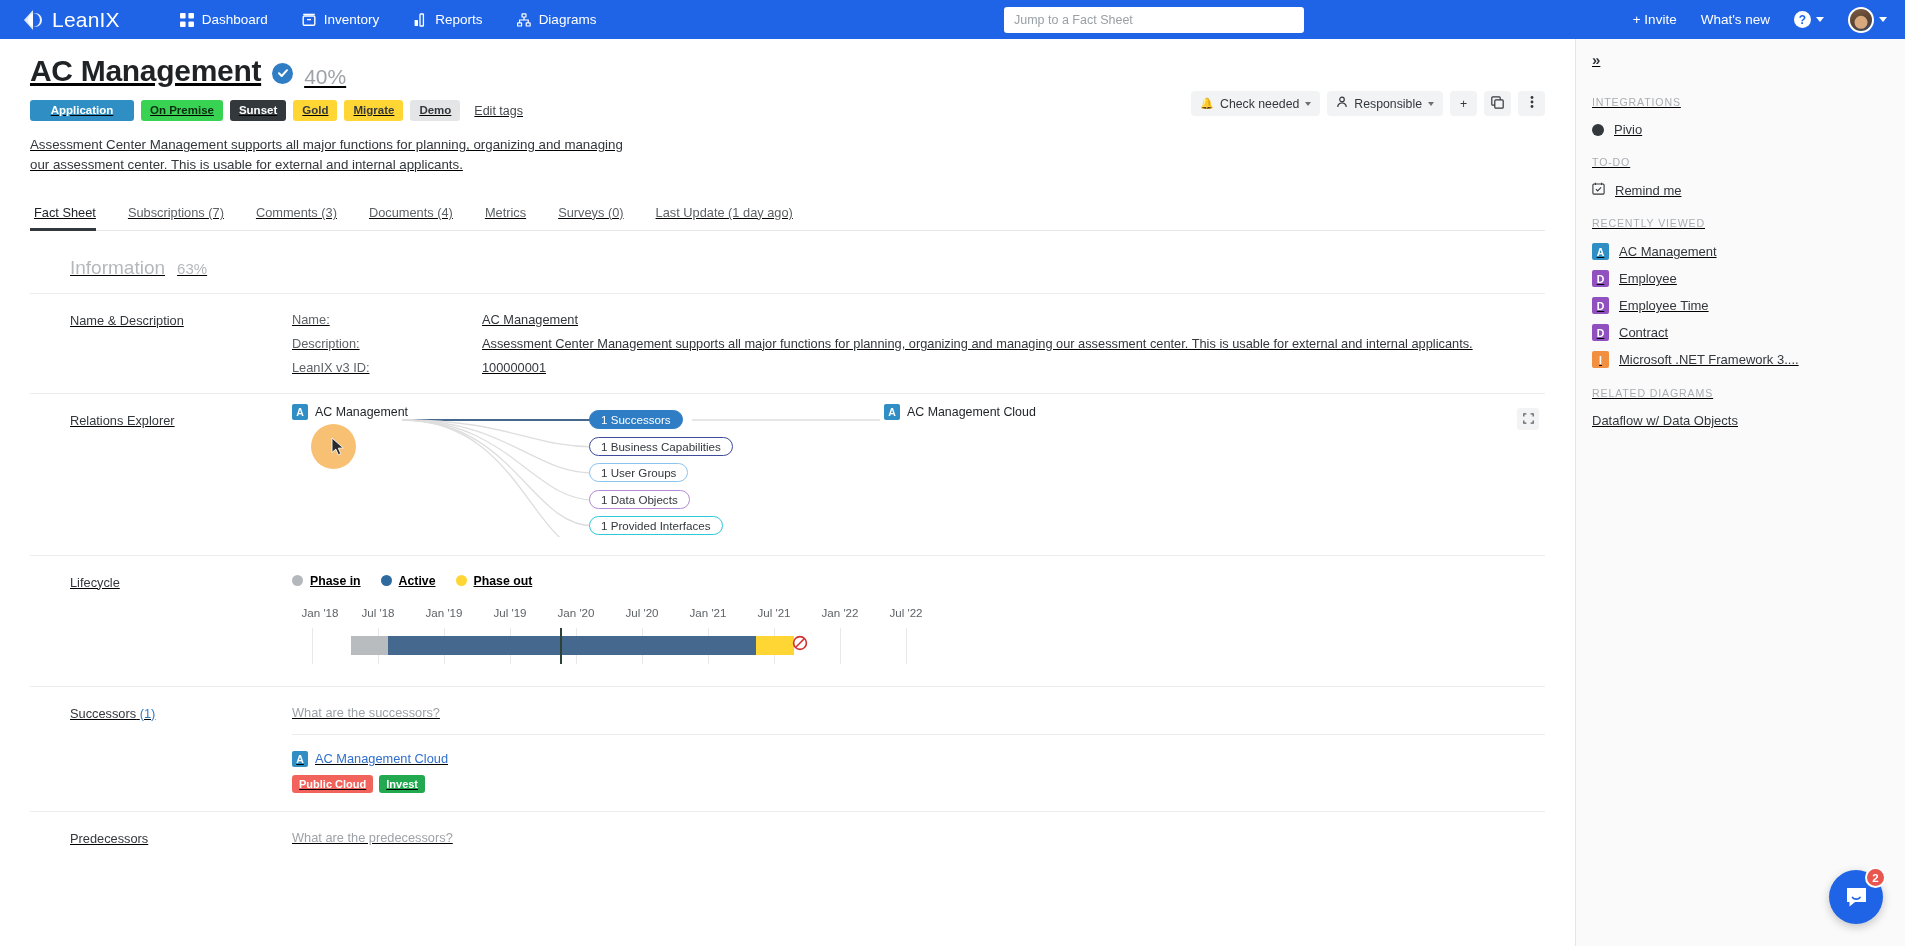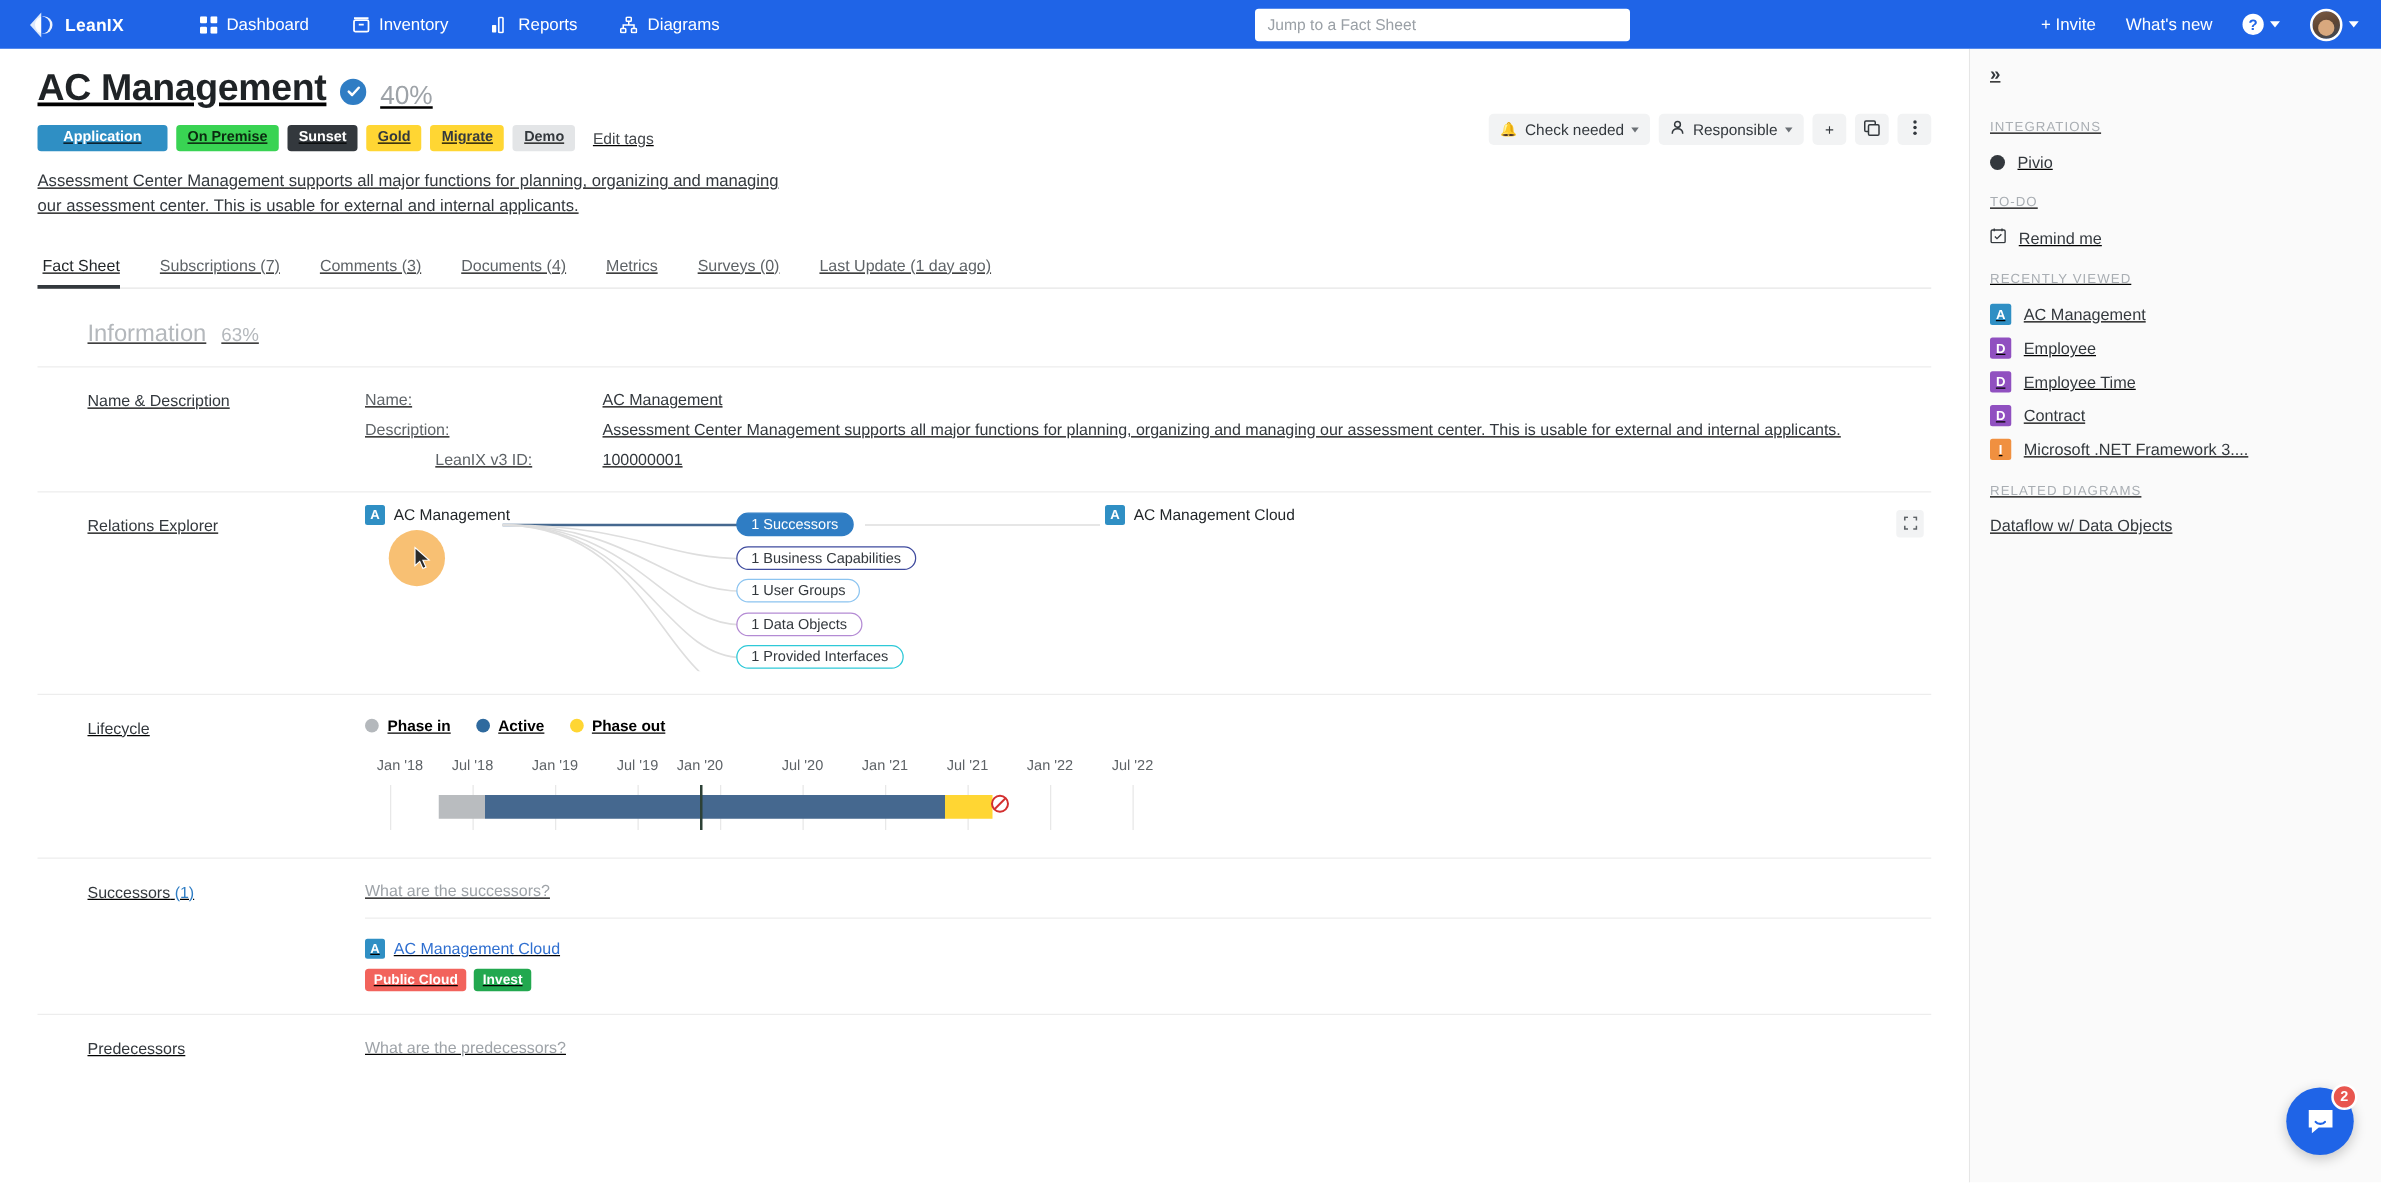--- a/index.html
+++ b/index.html
@@ -16,21 +16,21 @@
     height: 39px;
     background: #1f64e7;
     display: flex;
     align-items: center;
     padding: 0 14px 0 22px;
     position: relative;
     z-index: 50;
   }
   .brand { display: flex; align-items: center; gap: 8px; margin-right: 58px; }
   .brand-logo { width: 22px; height: 22px; position: relative; }
-  .brand-name { color: #fff; font-size: 14px; font-weight: bold; letter-spacing: .2px; }
+  .brand-name { color: #fff; font-size: 21px; font-weight: normal; letter-spacing: .2px; }
 
   .nav-items { display: flex; align-items: center; gap: 30px; }
   .nav-item {
     display: flex; align-items: center; gap: 7px;
     color: #ffffff; font-size: 13.5px; cursor: pointer;
     padding: 6px 2px;
   }
   .nav-icon { width: 15px; height: 15px; display: inline-flex; align-items: center; justify-content: center; }
   .nav-icon svg { display: block; }
 
@@ -150,21 +150,21 @@
 
   .row {
     display: flex; padding: 18px 0 18px 40px; margin: 0 30px;
     border-bottom: 1px solid #ededed; position: relative;
   }
   .row-label { width: 222px; flex: 0 0 222px; font-size: 12.8px; color: #33383d; padding-top: 1px; }
   .row-label .cnt { color: #2f7dc4; }
   .row-body { flex: 1; min-width: 0; }
 
   .kv { display: flex; margin-bottom: 9px; }
-  .kv:last-child { margin-bottom: 0; text-align: center; }
+  .kv:last-child { margin-bottom: 0; }
   .kv .k { width: 190px; flex: 0 0 190px; font-size: 12.8px; color: #5e6367; }
   .kv .v { font-size: 12.8px; color: #33383d; }
 
   
   .rel-wrap { position: relative; height: 125px; }
   .rel-svg { position: absolute; left: 0; top: 0; }
   .node-chip {
     position: absolute; display: flex; align-items: center; gap: 7px;
   }
   .fs-badge {
@@ -480,21 +480,21 @@
             <span>Phase out</span>
           </span>
         </div>
 
         <div class="lc-chart">
 
           <div class="lc-tick-label" style="left:28px;">Jan '18</div>
           <div class="lc-tick-label" style="left:86px;">Jul '18</div>
           <div class="lc-tick-label" style="left:152px;">Jan '19</div>
           <div class="lc-tick-label" style="left:218px;">Jul '19</div>
-          <div class="lc-tick-label" style="left:268px;">Jan '20</div>
+          <div class="lc-tick-label" style="left:284px;">Jan '20</div>
           <div class="lc-tick-label" style="left:350px;">Jul '20</div>
           <div class="lc-tick-label" style="left:416px;">Jan '21</div>
           <div class="lc-tick-label" style="left:482px;">Jul '21</div>
           <div class="lc-tick-label" style="left:548px;">Jan '22</div>
           <div class="lc-tick-label" style="left:614px;">Jul '22</div>
 
           <div class="lc-gridline" style="left:20px;"></div>
           <div class="lc-gridline" style="left:86px;"></div>
           <div class="lc-gridline" style="left:152px;"></div>
           <div class="lc-gridline" style="left:218px;"></div>

